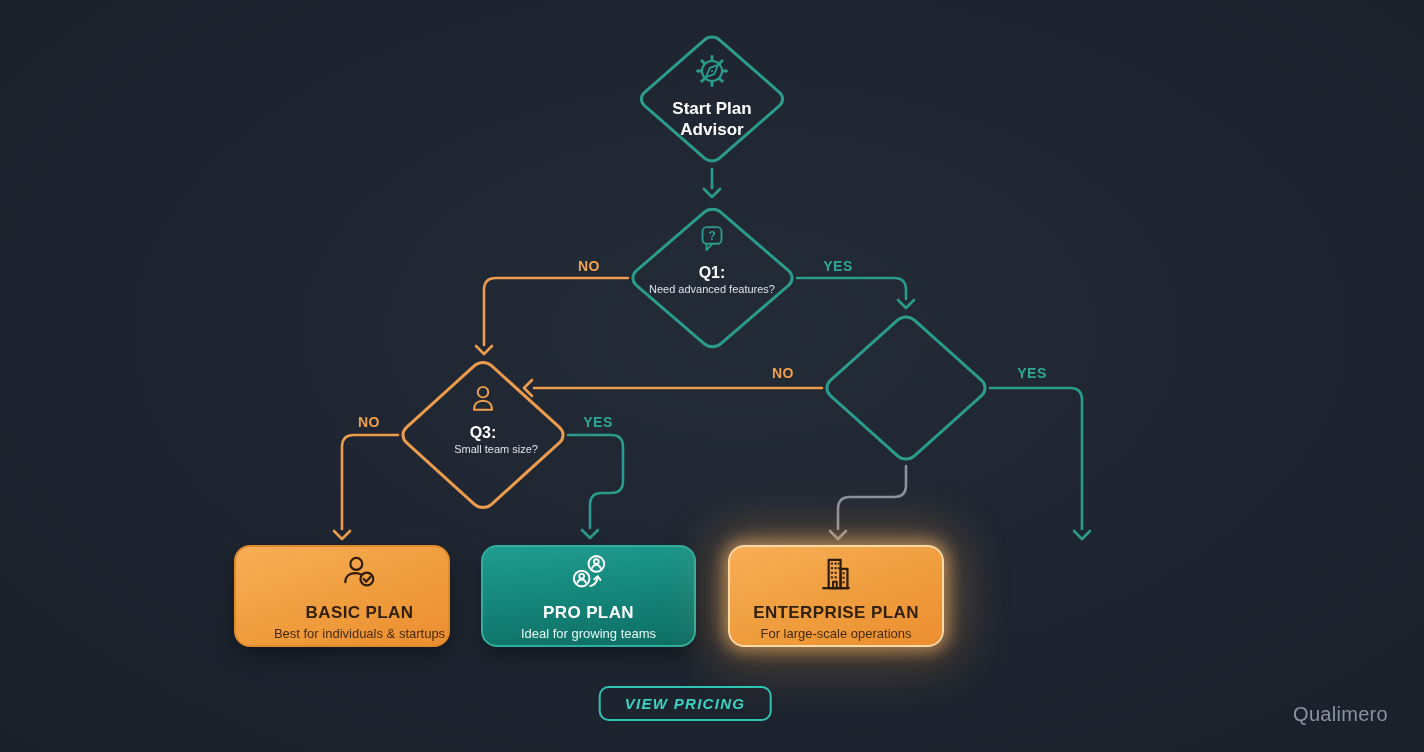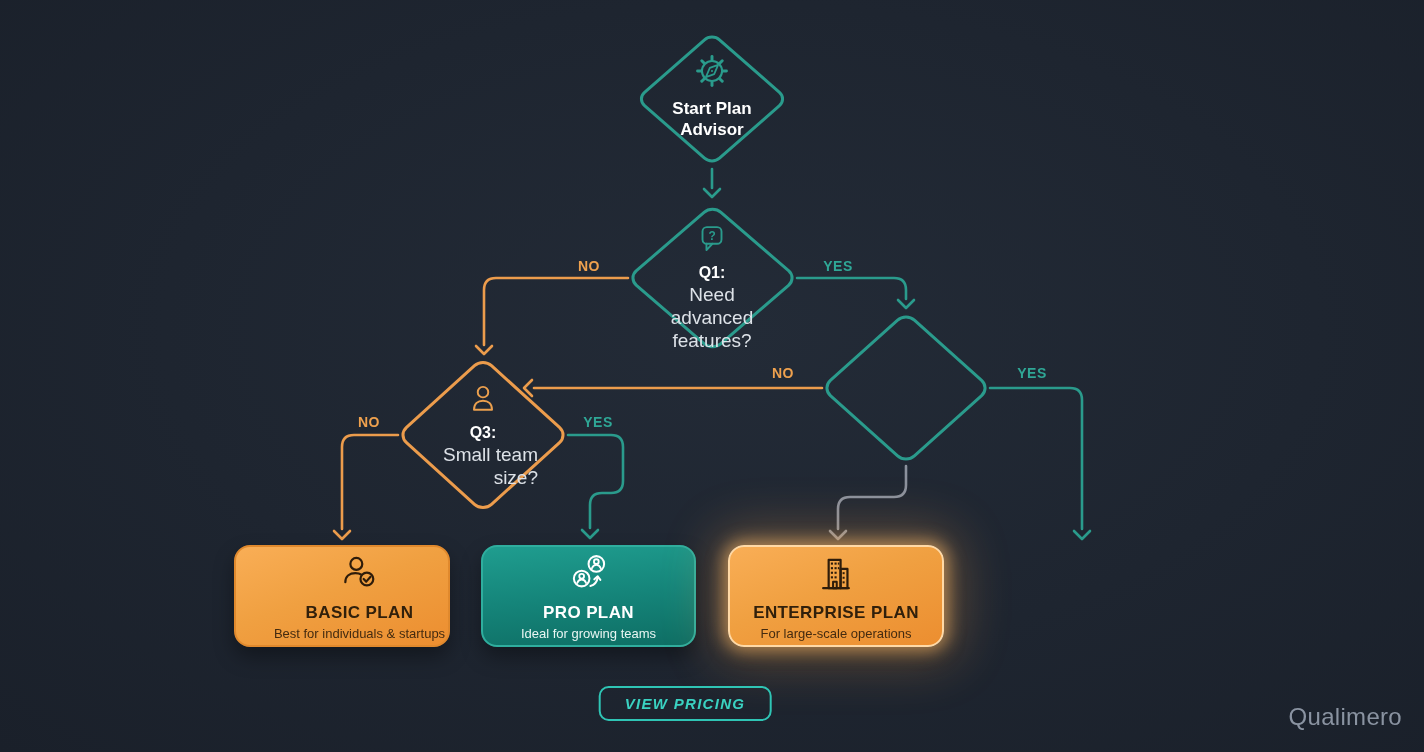--- a/index.html
+++ b/index.html
@@ -14,21 +14,21 @@
   }
   svg.connector-layer { position:absolute; left:0; top:0; }
 
   
   .node {
     position:absolute; display:flex; flex-direction:column; align-items:center;
     text-align:center; color:#ffffff; pointer-events:none;
   }
   .node .nicon { margin-bottom:2px; }
   .node .nid { font-weight:bold; font-size:16px; color:#ffffff; }
-  .node .question { font-size:19px; color:#dde2e8; line-height:1.22; margin-top:1px; }
+  .node .question { font-size:11px; color:#dde2e8; line-height:1.22; margin-top:1px; }
   .start-label { font-size:17px; font-weight:bold; line-height:1.25; width:118px; }
 
   
   .elabel {
     position:absolute; transform:translate(-50%,-50%);
     font-size:14px; font-weight:bold; letter-spacing:.5px;
   }
   .elabel.no  { color:#efa14e; }
   .elabel.yes { color:#2fa796; }
 
@@ -57,22 +57,22 @@
   .plan.orange .sub { color:#442b10; }
   .plan.teal .sub { color:#e9f6f3; }
 
   .pricing-btn {
     position:absolute; left:685px; top:686px; transform:translateX(-50%);
     background:transparent; border:2px solid #2fc5b5; border-radius:10px;
     color:#3ad2c2; font-family:inherit; font-size:15px; font-weight:bold;
     letter-spacing:1.3px; padding:7px 24px; cursor:pointer;font-style:italic;
   }
   .brand {
-    position:absolute; right:22px; top:703px;
-    color:#8a93a1; font-size:24px; letter-spacing:.3px;margin-left:24px;
+    position:absolute; right:36px; top:703px;
+    color:#8a93a1; font-size:20px; letter-spacing:.3px;margin-left:24px;
   }
 </style>
 </head>
 <body>
 
 <div class="stage">
 
   <svg class="connector-layer" width="1424" height="752" viewBox="0 0 1424 752">
     <g fill="none" stroke-linecap="round" stroke-linejoin="round">
 

